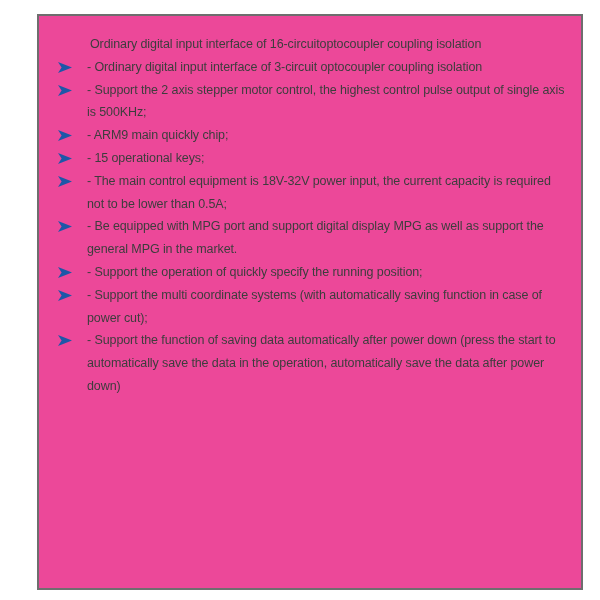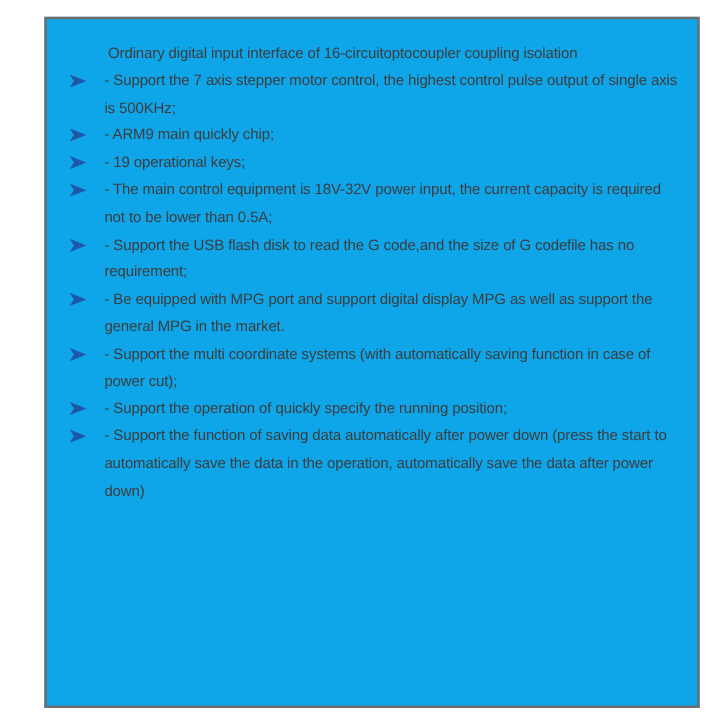--- a/index.html
+++ b/index.html
@@ -14,21 +14,21 @@
     position: relative;
     overflow: hidden;
   }
   .panel {
     position: absolute;
     left: 37px;
     top: 14px;
     width: 546px;
     height: 576px;
     box-sizing: border-box;
-    background: #0ea5e9;
+    background: #ec4899;
     border: 2px solid #6e6e6e;
     padding: 17px 0 0 19px;
   }
   .row {
     display: flex;
     align-items: flex-start;
   }
   .marker {
     flex: 0 0 29px;
     width: 29px;
@@ -52,79 +52,79 @@
 </head>
 <body>
 
 <div class="panel">
 
   <div class="row no-marker">
     <span class="marker"></span>
     <span class="text">Ordinary digital input interface of 16-circuitoptocoupler coupling isolation</span>
   </div>
 
+  <div class="row">
+    <span class="marker"><svg width="14" height="11" viewBox="0 0 14 11">
+          <polygon points="0,0 14,5.5 0,11 3.6,5.5"></polygon>
+        </svg></span>
+    <span class="text">- Ordinary digital input interface of 3-circuit optocoupler coupling isolation</span>
+  </div>
 
 
   <div class="row">
     <span class="marker"><svg width="14" height="11" viewBox="0 0 14 11">
           <polygon points="0,0 14,5.5 0,11 3.6,5.5"></polygon>
         </svg></span>
-    <span class="text">- Support the 7 axis stepper motor control, the highest control pulse output of single axis is 500KHz;</span>
+    <span class="text">- Support the 2 axis stepper motor control, the highest control pulse output of single axis is 500KHz;</span>
   </div>
 
   <div class="row">
     <span class="marker"><svg width="14" height="11" viewBox="0 0 14 11">
           <polygon points="0,0 14,5.5 0,11 3.6,5.5"></polygon>
         </svg></span>
     <span class="text">- ARM9 main quickly chip;</span>
   </div>
 
 
 
   <div class="row">
     <span class="marker"><svg width="14" height="11" viewBox="0 0 14 11">
           <polygon points="0,0 14,5.5 0,11 3.6,5.5"></polygon>
         </svg></span>
-    <span class="text">- 19 operational keys;</span>
+    <span class="text">- 15 operational keys;</span>
   </div>
 
   <div class="row">
     <span class="marker"><svg width="14" height="11" viewBox="0 0 14 11">
           <polygon points="0,0 14,5.5 0,11 3.6,5.5"></polygon>
         </svg></span>
     <span class="text">- The main control equipment is 18V-32V power input, the current capacity is required not to be lower than 0.5A;</span>
   </div>
 
-  <div class="row">
-    <span class="marker"><svg width="14" height="11" viewBox="0 0 14 11">
-          <polygon points="0,0 14,5.5 0,11 3.6,5.5"></polygon>
-        </svg></span>
-    <span class="text">- Support the USB flash disk to read the G code,and the size of G codefile has no requirement;</span>
-  </div>
 
   <div class="row">
     <span class="marker"><svg width="14" height="11" viewBox="0 0 14 11">
           <polygon points="0,0 14,5.5 0,11 3.6,5.5"></polygon>
         </svg></span>
     <span class="text">- Be equipped with MPG port and support digital display MPG as well as support the general MPG in the market.</span>
   </div>
 
 
   <div class="row">
     <span class="marker"><svg width="14" height="11" viewBox="0 0 14 11">
           <polygon points="0,0 14,5.5 0,11 3.6,5.5"></polygon>
         </svg></span>
-    <span class="text">- Support the multi coordinate systems (with automatically saving function in case of power cut);</span>
+    <span class="text">- Support the operation of quickly specify the running position;</span>
   </div>
 
   <div class="row">
     <span class="marker"><svg width="14" height="11" viewBox="0 0 14 11">
           <polygon points="0,0 14,5.5 0,11 3.6,5.5"></polygon>
         </svg></span>
-    <span class="text">- Support the operation of quickly specify the running position;</span>
+    <span class="text">- Support the multi coordinate systems (with automatically saving function in case of power cut);</span>
   </div>
 
   <div class="row">
     <span class="marker"><svg width="14" height="11" viewBox="0 0 14 11">
           <polygon points="0,0 14,5.5 0,11 3.6,5.5"></polygon>
         </svg></span>
     <span class="text">- Support the function of saving data automatically after power down (press the start to automatically save the data in the operation, automatically save the data after power down)</span>
   </div>
 
 </div>

